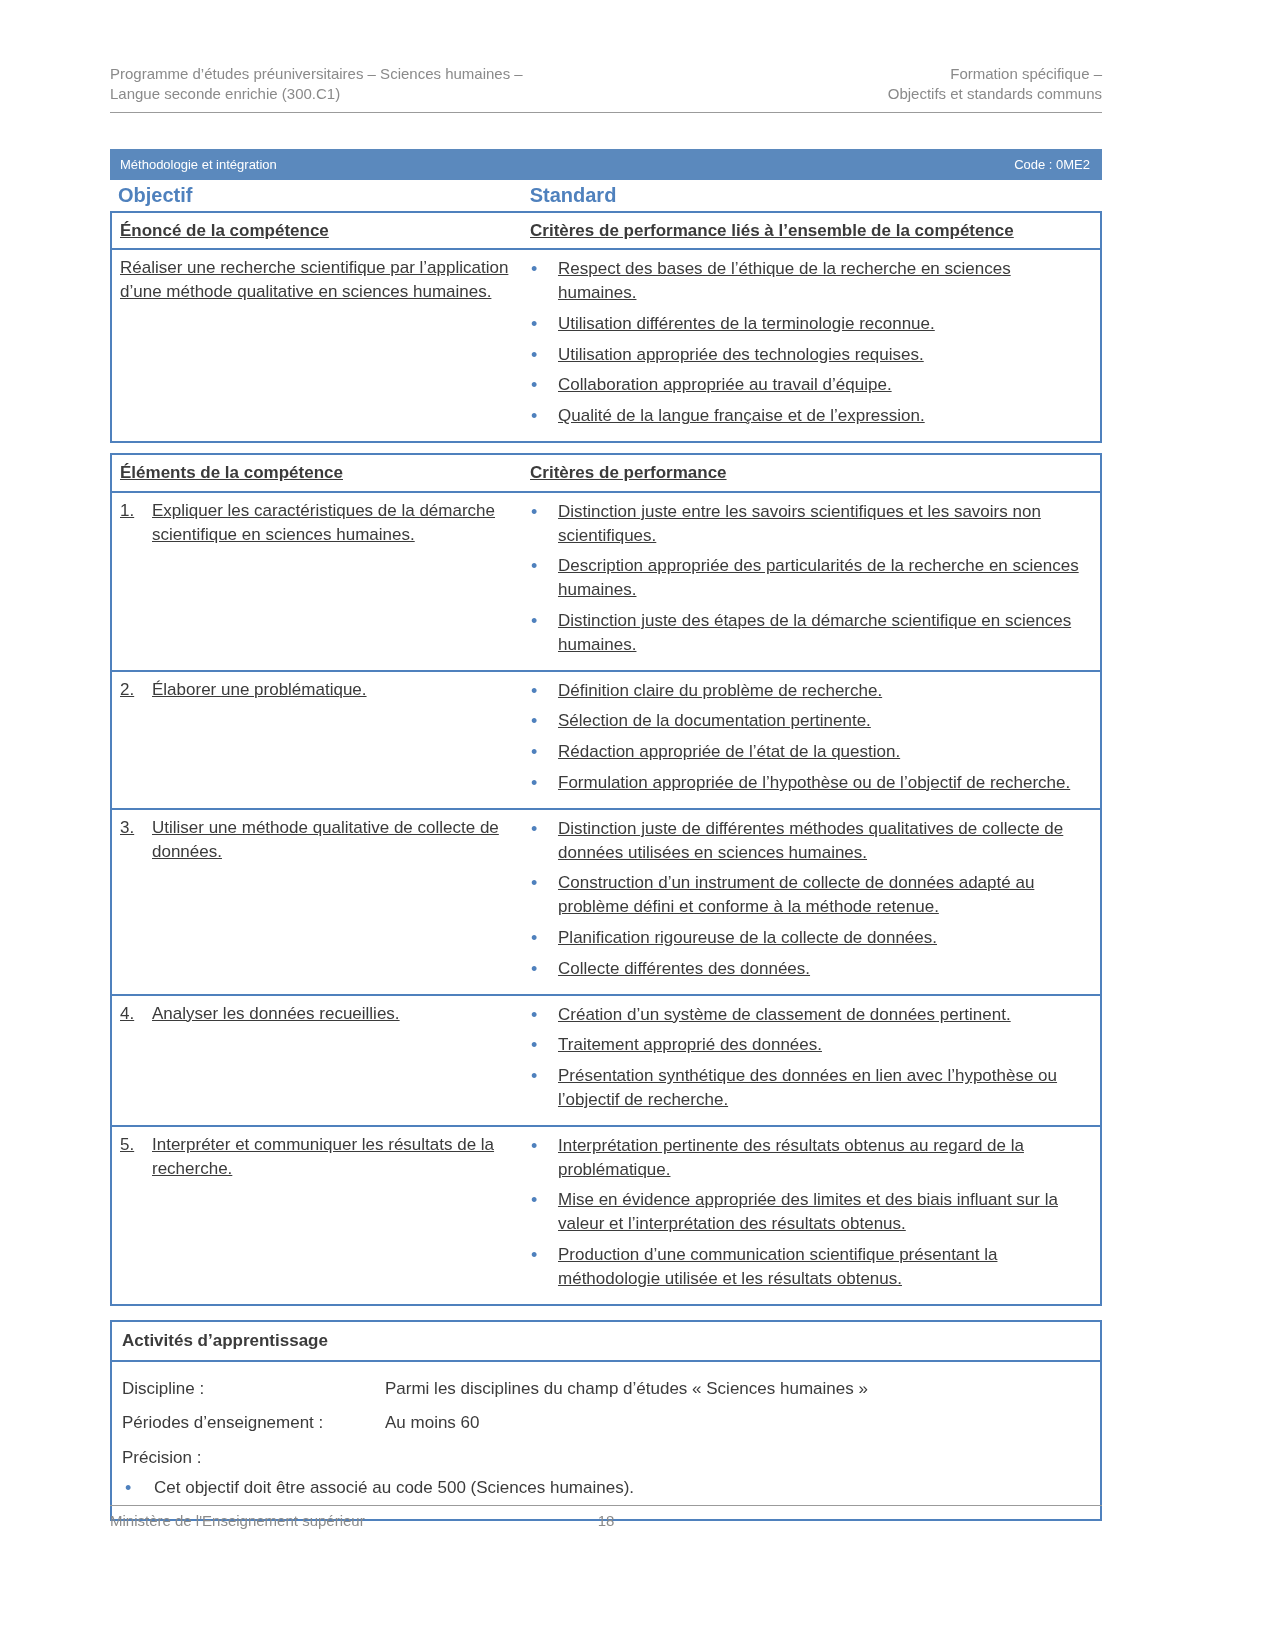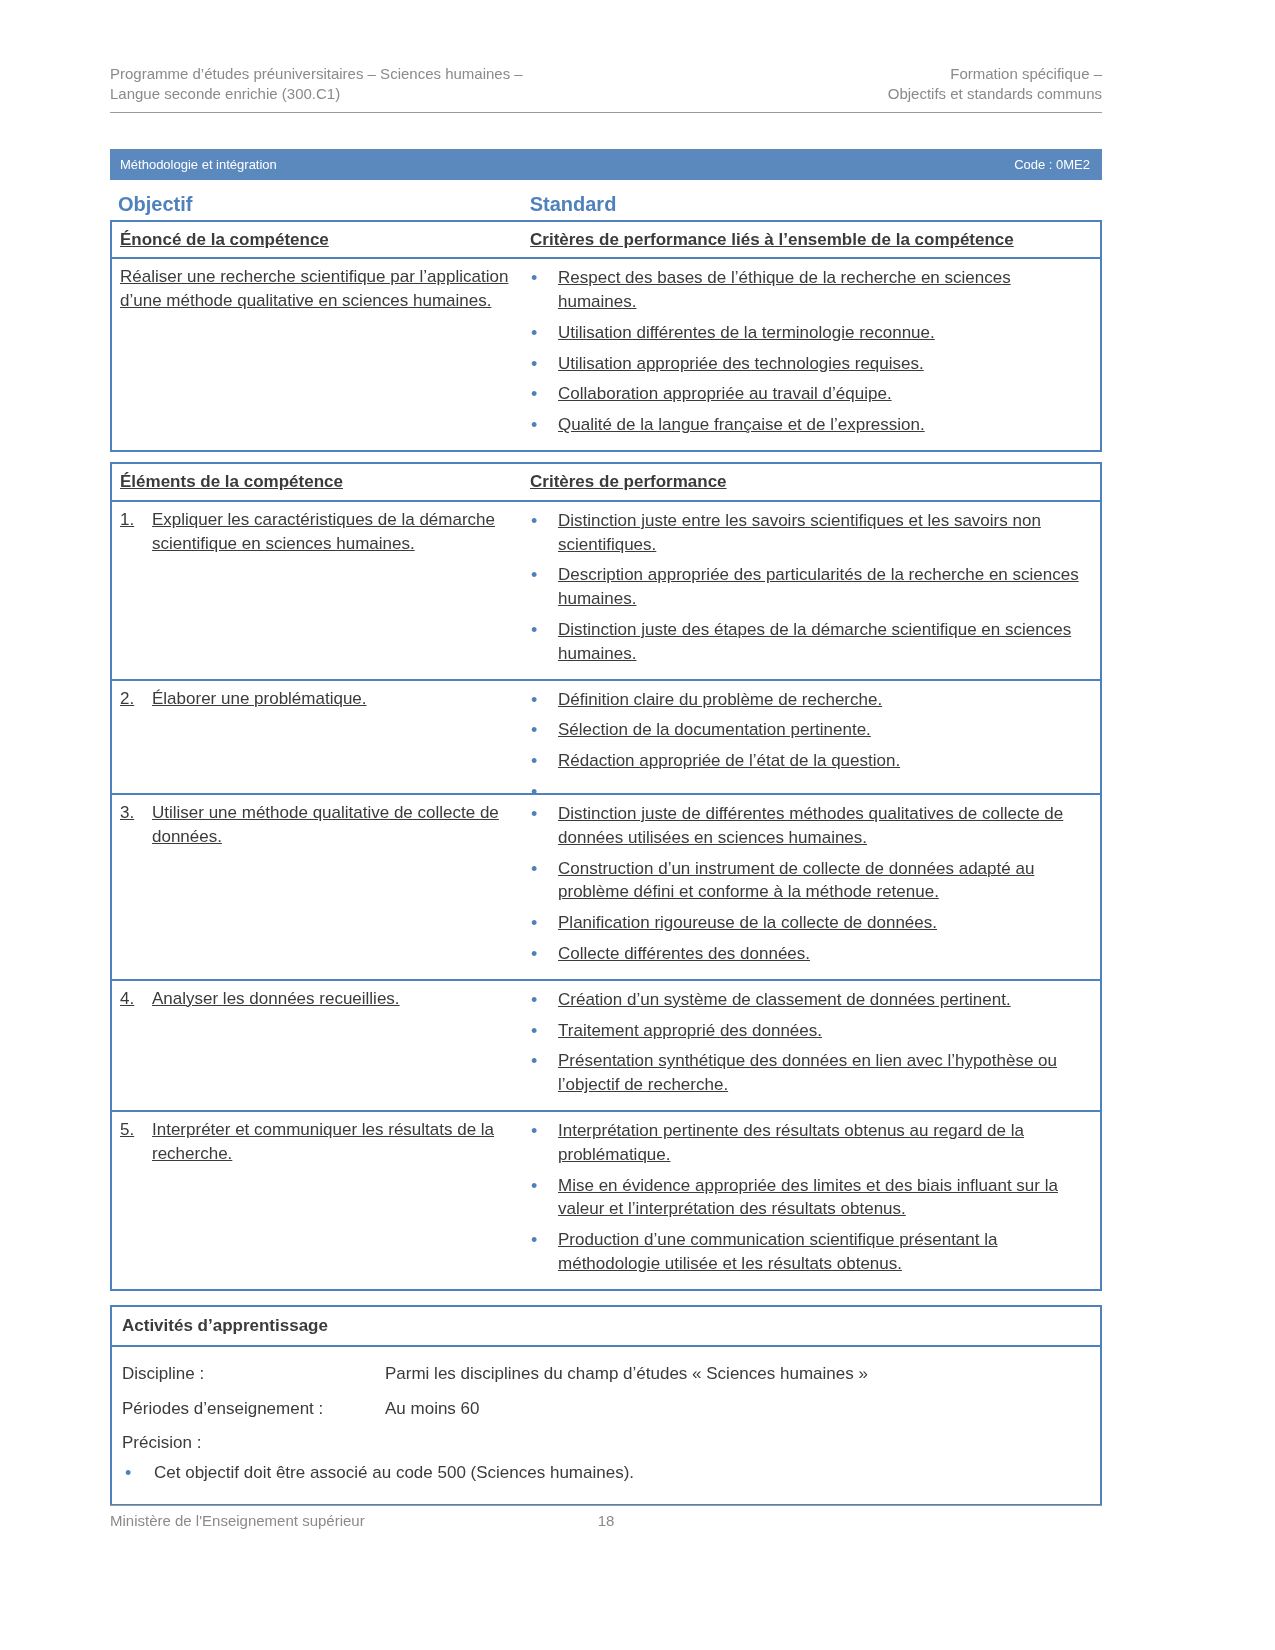--- a/index.html
+++ b/index.html
@@ -29,21 +29,21 @@
   
   .title-bar {
     margin-top:36px; height:31px;
     background:var(--bar-blue, #5b89bd);
     color:#ffffff;
     display:flex; align-items:center; justify-content:space-between;
     padding:0 12px 0 10px; font-size:13px;
   }
 
   
-  .col-titles { display:grid; grid-template-columns:41.5% 58.5%; padding:13px 0 4px; }
+  .col-titles { display:grid; grid-template-columns:41.5% 58.5%; padding:4px 0 4px; }
   .col-titles span {
     font-weight:bold; color:var(--accent-blue, #4f81bd);
     font-size:20px; padding-left:8px;
   }
 
   
   .box { border:2px solid var(--accent-blue, #4f81bd); margin-bottom:10px; background:#fff; }
   .grid-row { display:grid; grid-template-columns:41.5% 58.5%;text-decoration:underline; }
   .box-header { border-bottom:2px solid var(--accent-blue, #4f81bd); }
   .box-header .cell { font-weight:bold; padding:6px 10px 6px 8px; }
@@ -194,20 +194,21 @@
     <span class="b-text">Sélection de la documentation pertinente.</span>
   </li>
 
   <li class="b-item">
     <span class="dot">•</span>
     <span class="b-text">Rédaction appropriée de l’état de la question.</span>
   </li>
 
   <li class="b-item">
     <span class="dot">•</span>
+    <span class="b-text">Formulation appropriée de l’hypothèse ou de l’objectif de recherche.</span>
   </li>
 </ul>
     </div>
   </div>
 
   <div class="grid-row element-row">
     <div class="cell num-cell">
       <span class="num">3.</span>
       <span class="el-text">Utiliser une méthode qualitative de collecte de données.</span>
     </div>

